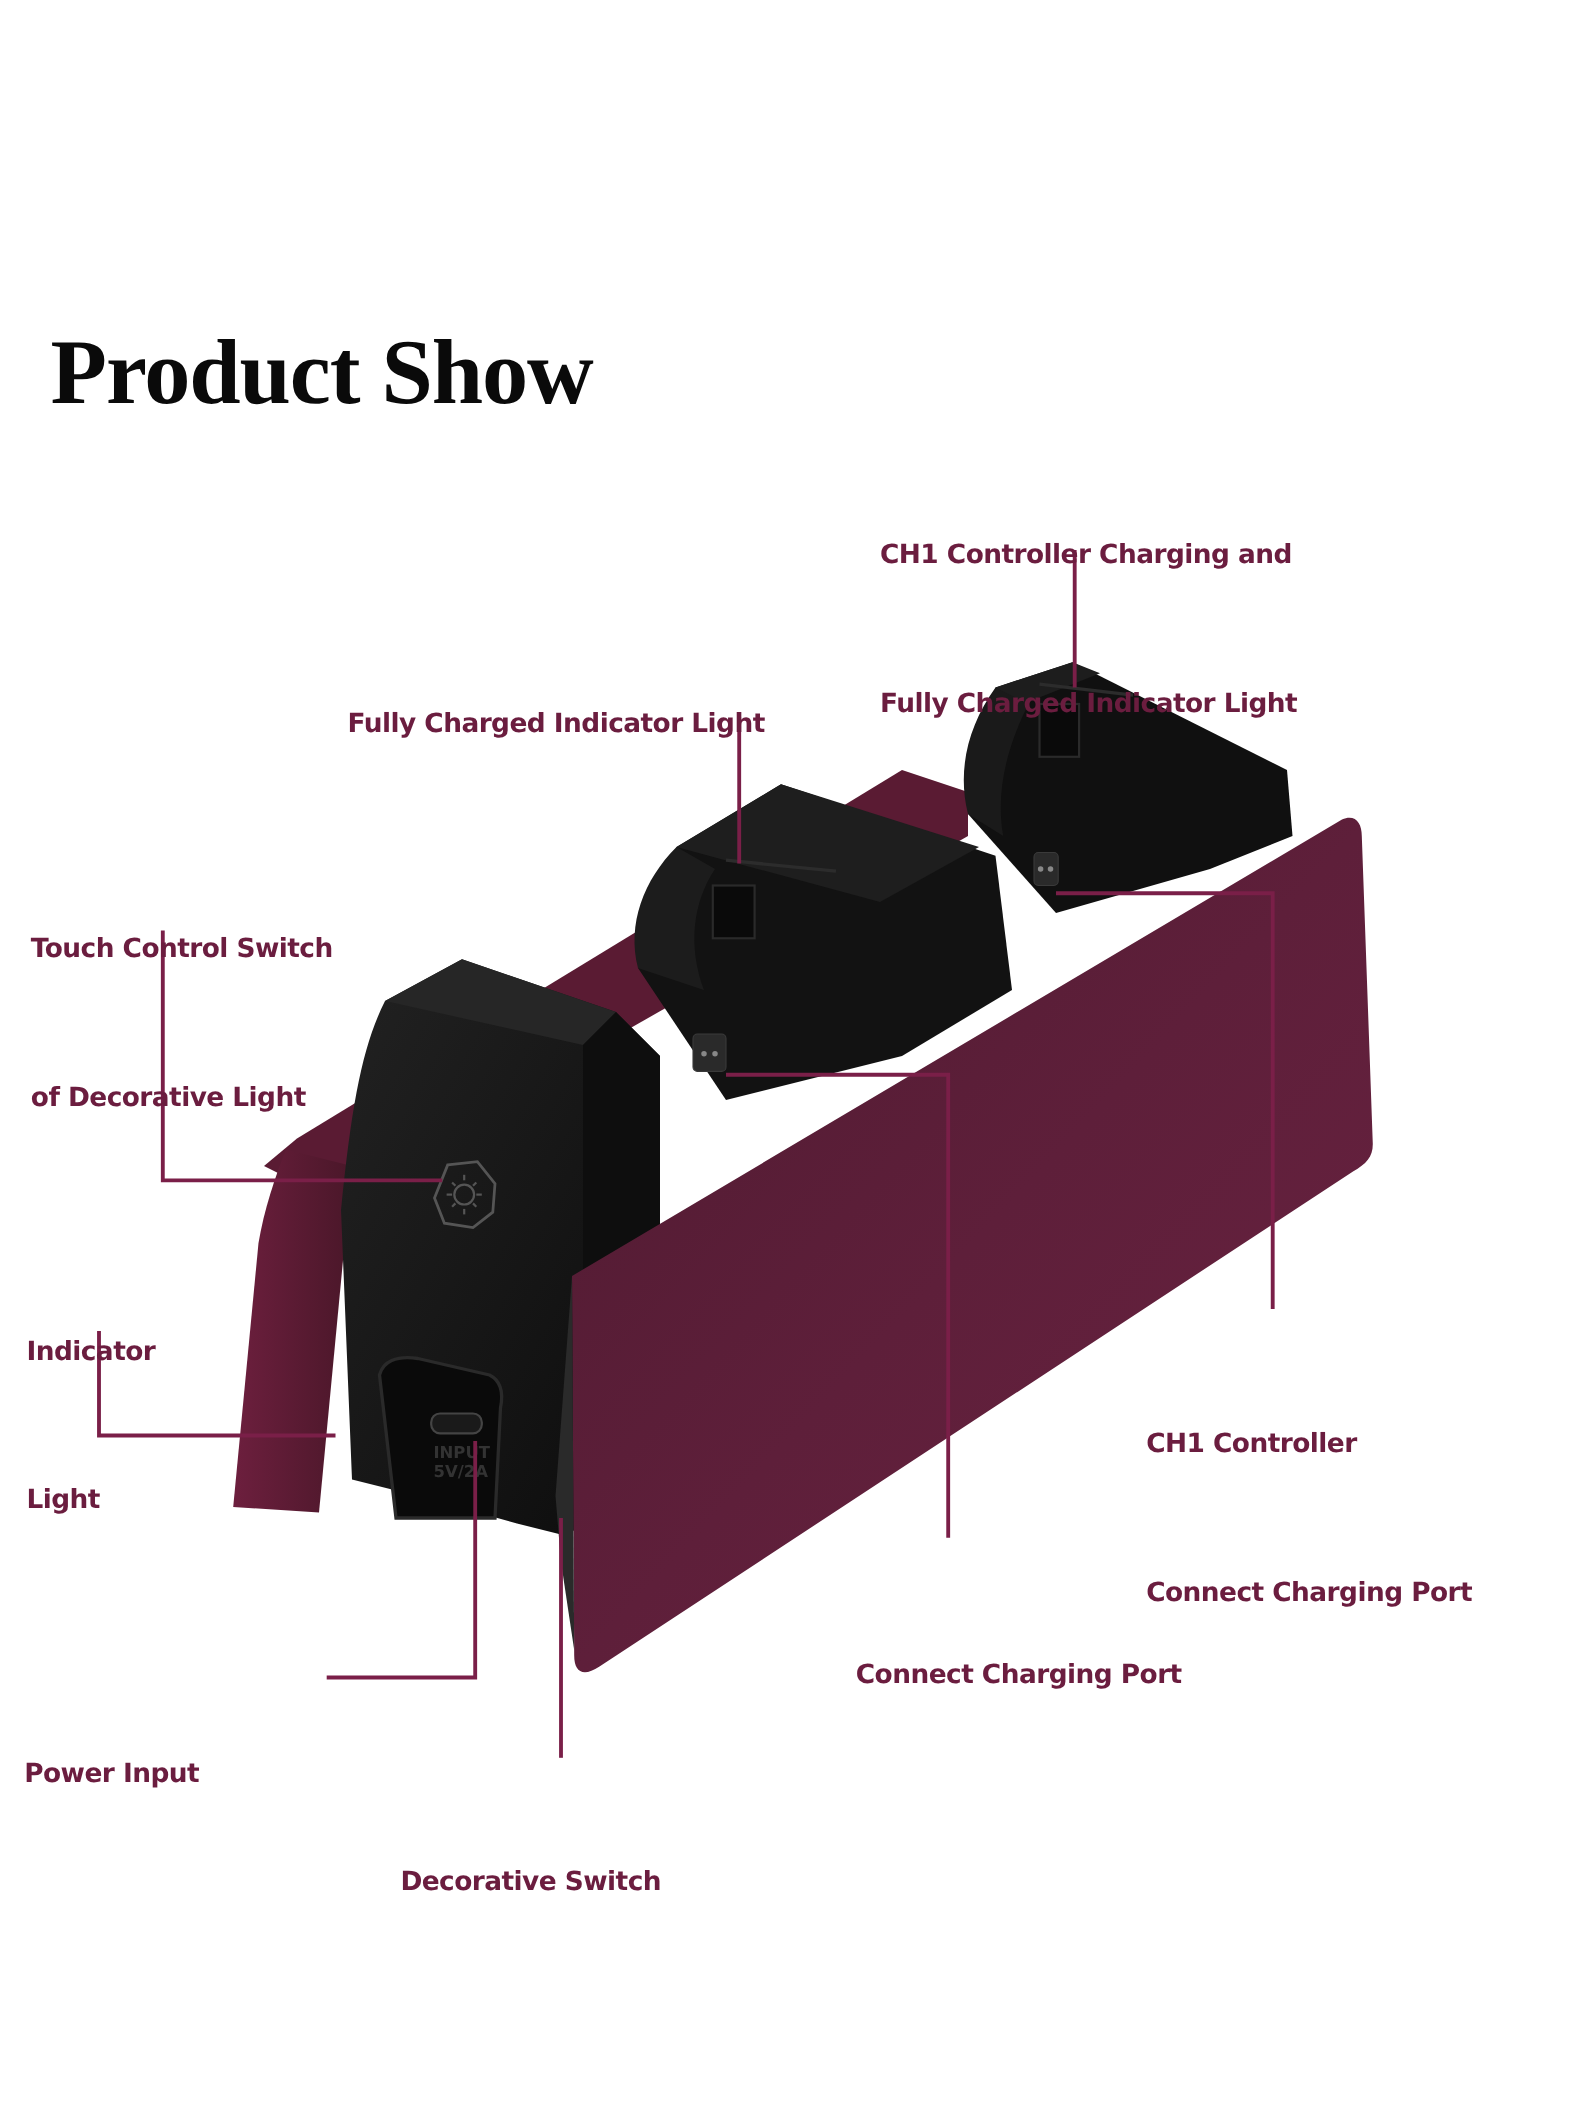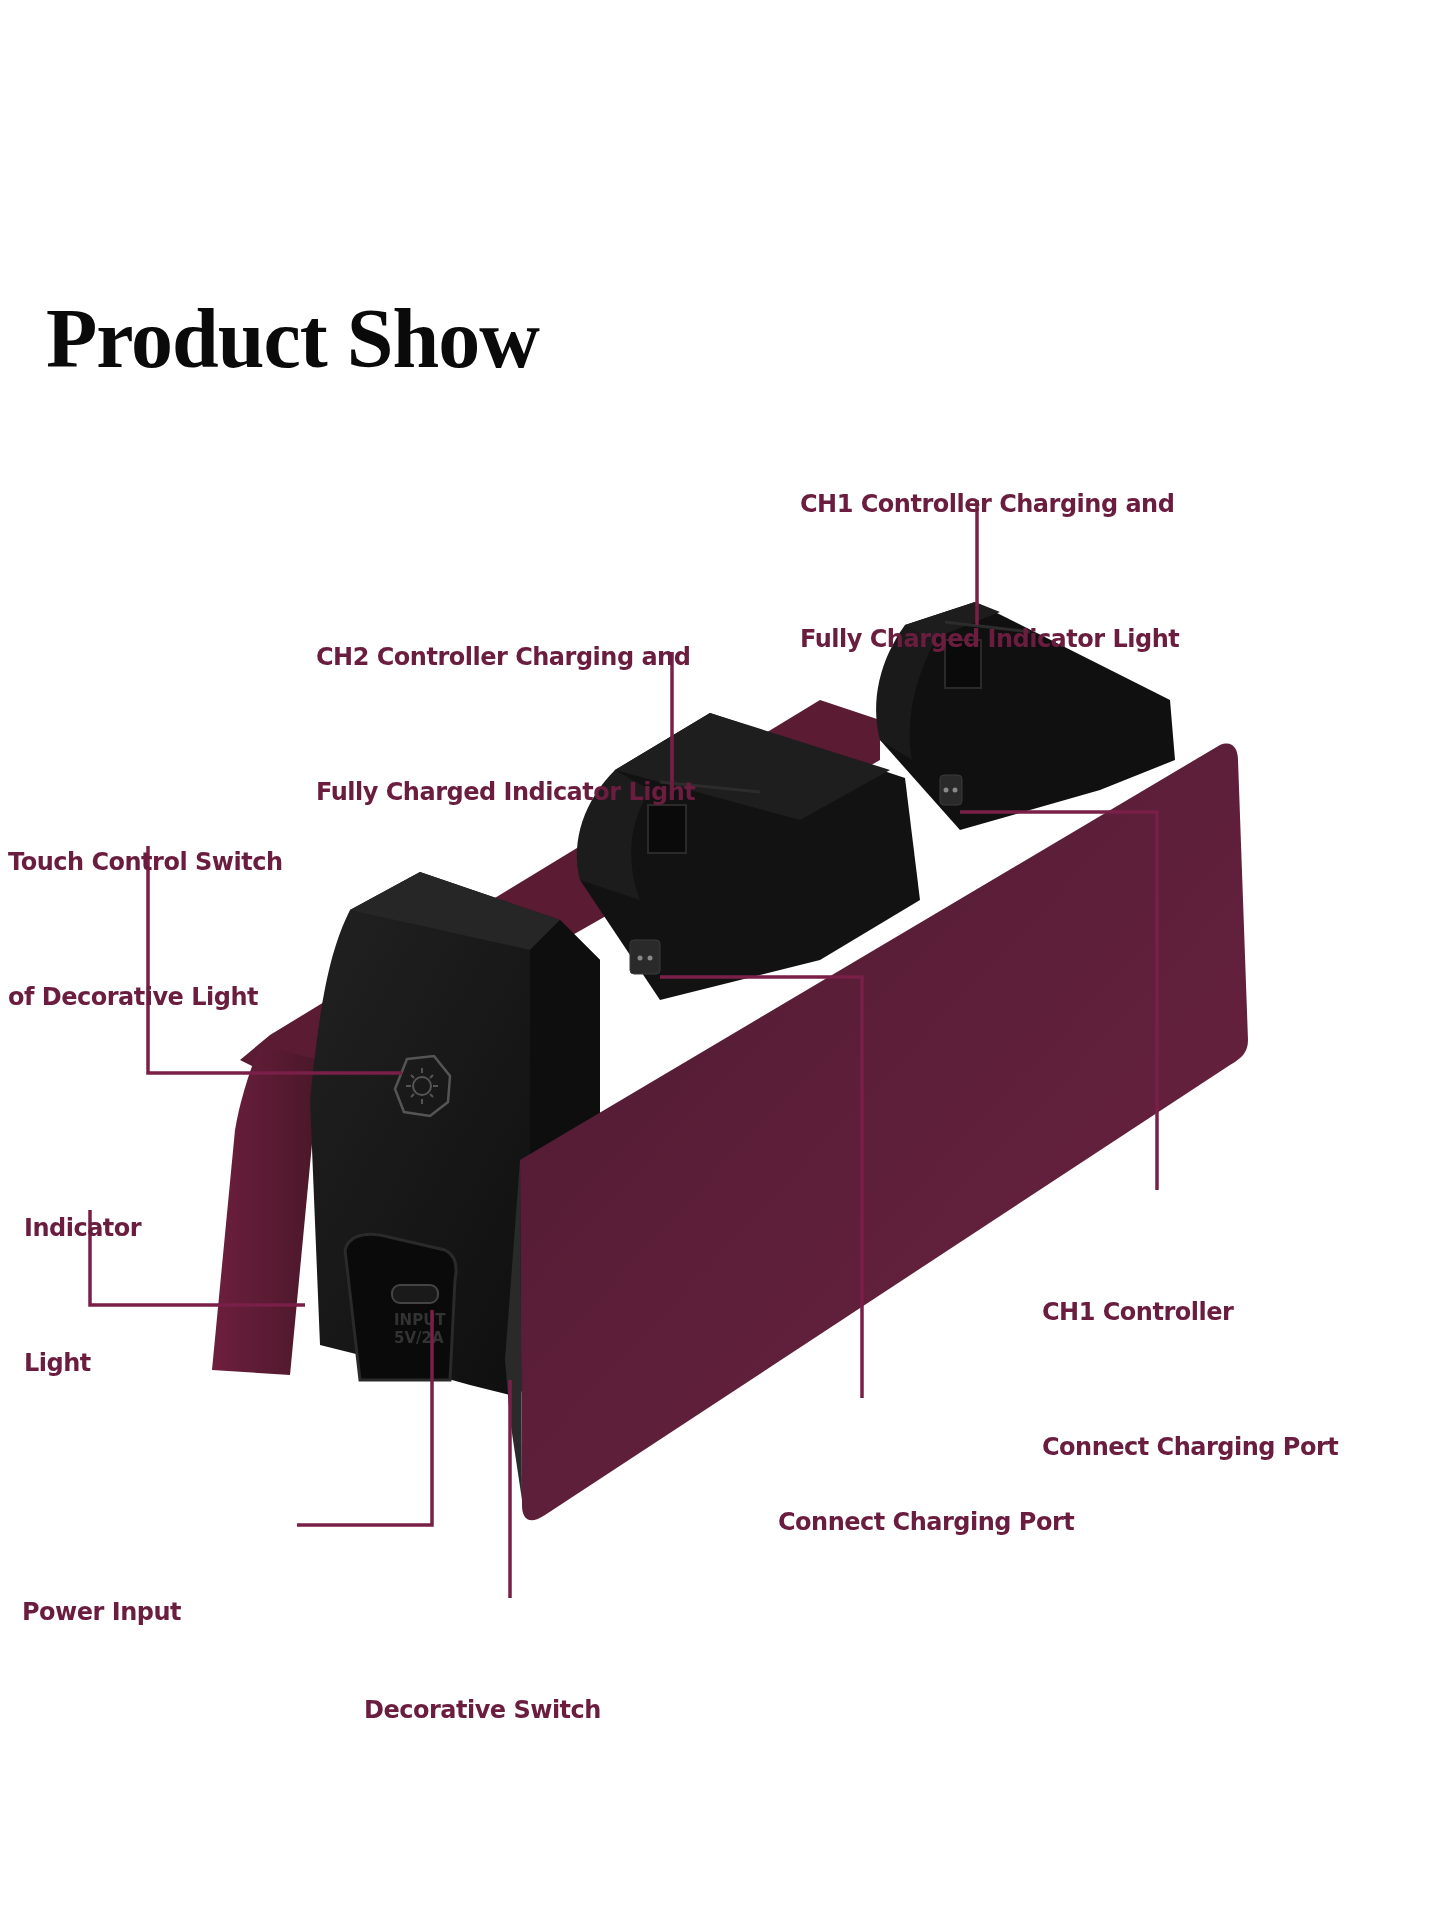--- a/index.html
+++ b/index.html
@@ -104,25 +104,24 @@
     <line x1="510" y1="1380" x2="510" y2="1598"></line>
   </g>
 </svg>
 
 <div class="label" style="left:800px; top:392px;">
   <span>CH1 Controller Charging and</span>
   <span>Fully Charged Indicator Light</span>
 </div>
 
 <div class="label" style="left:316px; top:545px;">
-  <span>CH2 Controller Charging and</span>
   <span>Fully Charged Indicator Light</span>
 </div>
 
-<div class="label" style="left:8px; top:750px;">
+<div class="label" style="left:28px; top:750px;">
   <span>Touch Control Switch</span>
   <span>of Decorative Light</span>
 </div>
 
 <div class="label" style="left:24px; top:1116px;">
   <span>Indicator</span>
   <span>Light</span>
 </div>
 
 <div class="label" style="left:1042px; top:1200px;">

